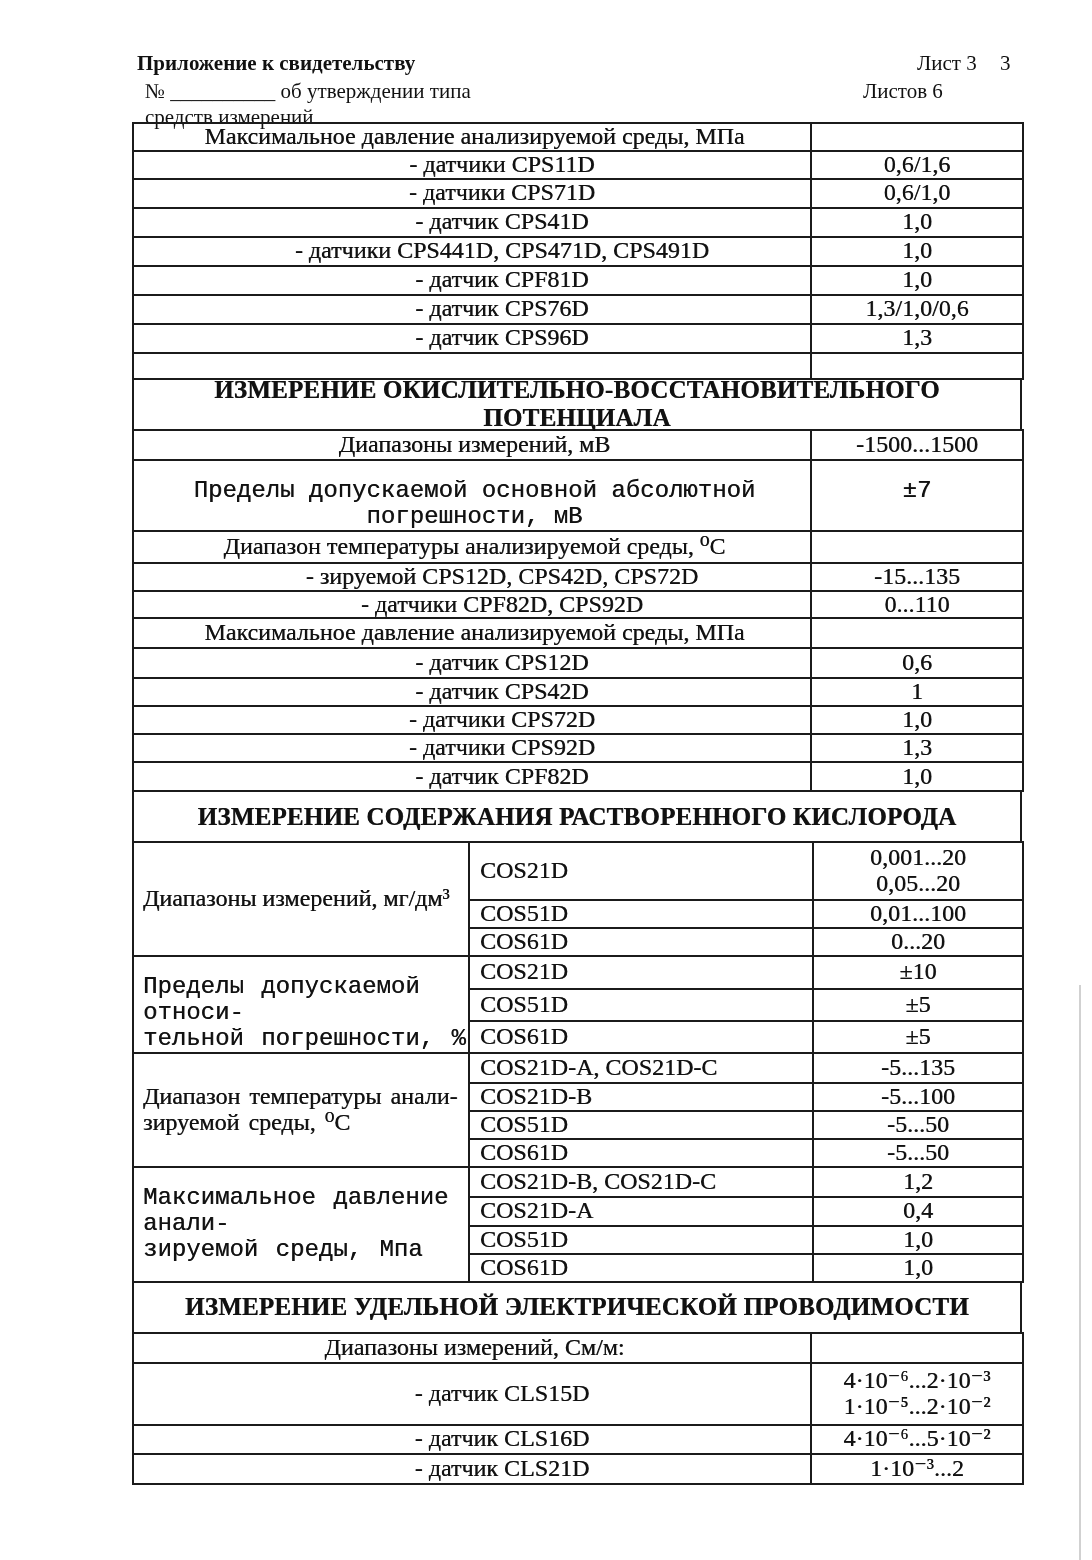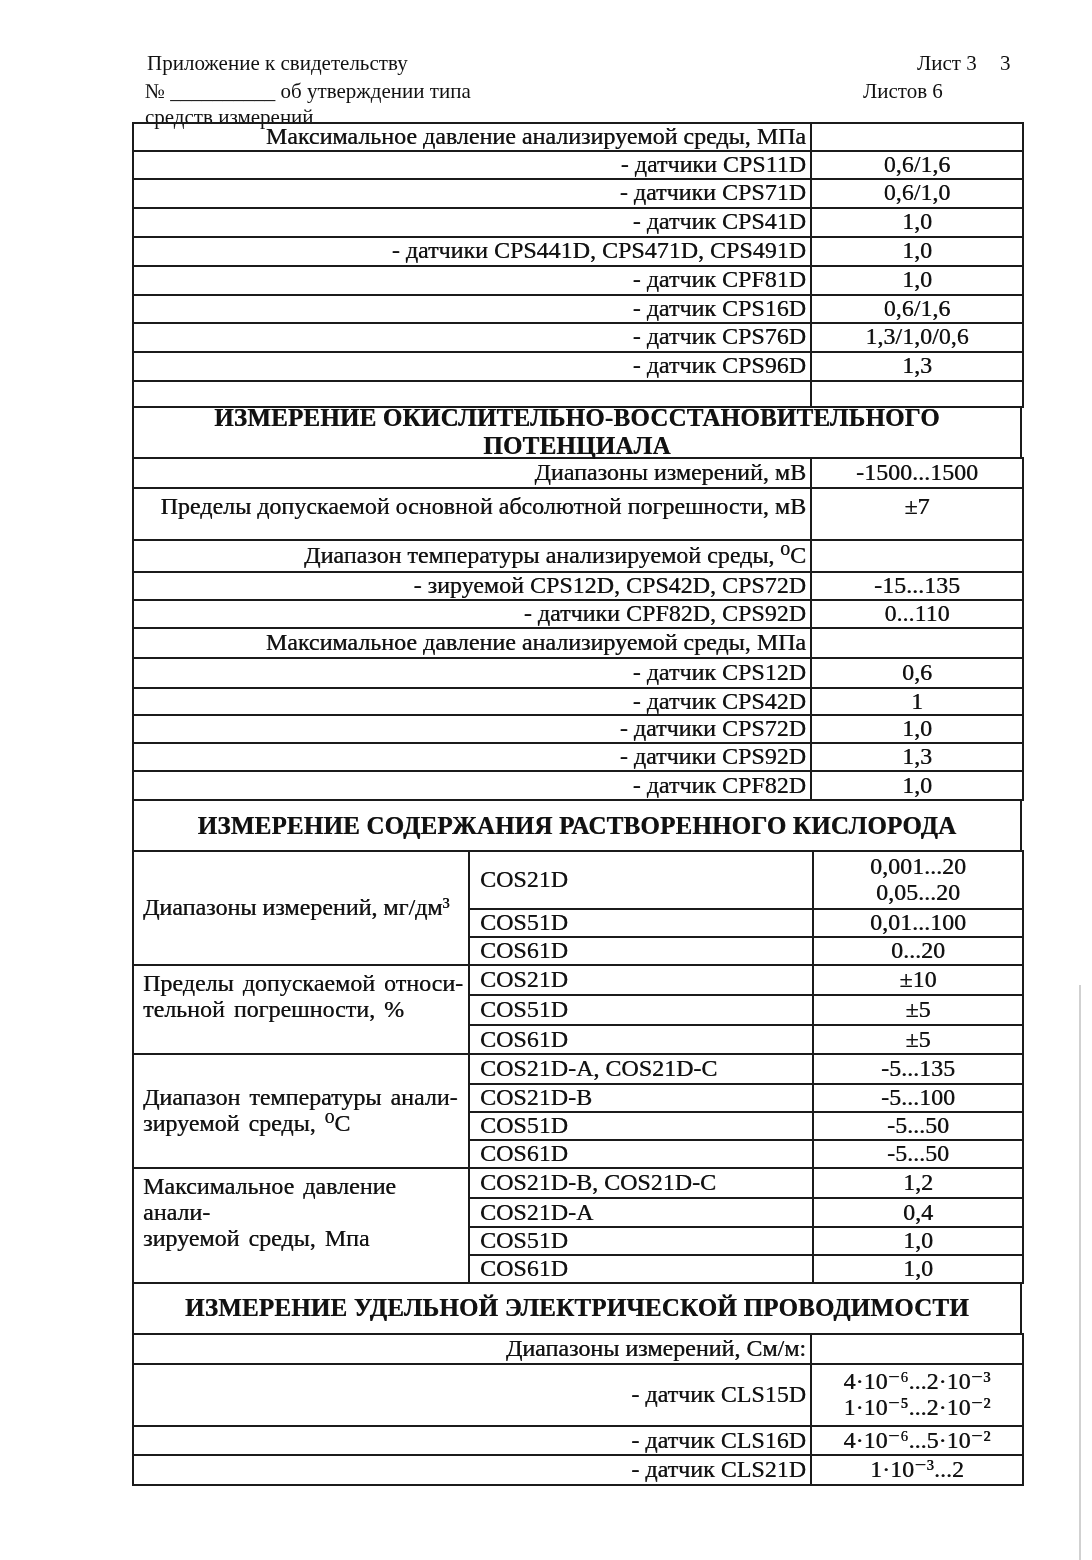--- a/index.html
+++ b/index.html
@@ -26,44 +26,44 @@
   }
   table.tbl:first-child{margin-top:0;}
   .tbl td{
     border:2px solid #1b1b1b;
     padding:0;
     vertical-align:middle;
     white-space:pre-line;
     line-height:1.08;
     overflow:hidden;
   }
-  td.label{padding-left:9px;padding-right:4px;text-align:right;}
+  td.label{padding-left:9px;padding-right:4px;text-align:center;}
   td.ind{padding-left:64px;}
   td.val{text-align:center;padding-left:2px;padding-right:2px;}
-  td.topal{vertical-align:top;padding-top:5px;}
+  td.topal{vertical-align:top;padding-top:17px;font-family:Liberation Mono, monospace;}
   td.param{padding-left:9px;padding-right:2px;text-align:left;}
   td.wsp{word-spacing:3px;}
   td.model{padding-left:10px;text-align:left;}
   .section-title{
     border:2px solid #1b1b1b;
     margin-top:-2px;
     height:49px;
     display:flex;align-items:center;justify-content:center;
     font-weight:bold;font-size:25px;
     text-align:center;
     letter-spacing:0.2px;
   }
   .artifact{position:absolute;background:#c6c6c6;opacity:0.8;}
 </style>
 </head>
 <body>
 
 <div class="page">
 
-  <div class="hdr" style="left:147px;top:50px;">Приложение к свидетельству</div>
+  <div class="hdr" style="left:137px;top:50px;font-weight:bold;">Приложение к свидетельству</div>
   <div class="hdr" style="left:145px;top:78px;">№ __________ об утверждении типа</div>
   <div class="hdr" style="left:145px;top:104px;">средств измерений</div>
   <div class="hdr" style="left:881px;top:50px;margin-left:36px;">Лист 3</div>
   <div class="hdr" style="left:1000px;top:50px;">3</div>
   <div class="hdr" style="left:863px;top:78px;">Листов 6</div>
 
   <div class="doc">
 
     <table class="tbl">
       <colgroup>
@@ -88,24 +88,20 @@
           <td class="val">1,0</td>
         </tr>
         <tr style="height:29px">
           <td class="label ind">- датчики CPS441D, CPS471D, CPS491D</td>
           <td class="val">1,0</td>
         </tr>
         <tr style="height:29px">
           <td class="label ind">- датчик CPF81D</td>
           <td class="val">1,0</td>
         </tr>
-        <tr style="height:27px">
-          <td class="label ind">- датчик CPS16D</td>
-          <td class="val">0,6/1,6</td>
-        </tr>
         <tr style="height:29px">
           <td class="label ind">- датчик CPS76D</td>
           <td class="val">1,3/1,0/0,6</td>
         </tr>
         <tr style="height:29px">
           <td class="label ind">- датчик CPS96D</td>
           <td class="val">1,3</td>
         </tr>
         <tr style="height:26px">
           <td class="label"></td>

